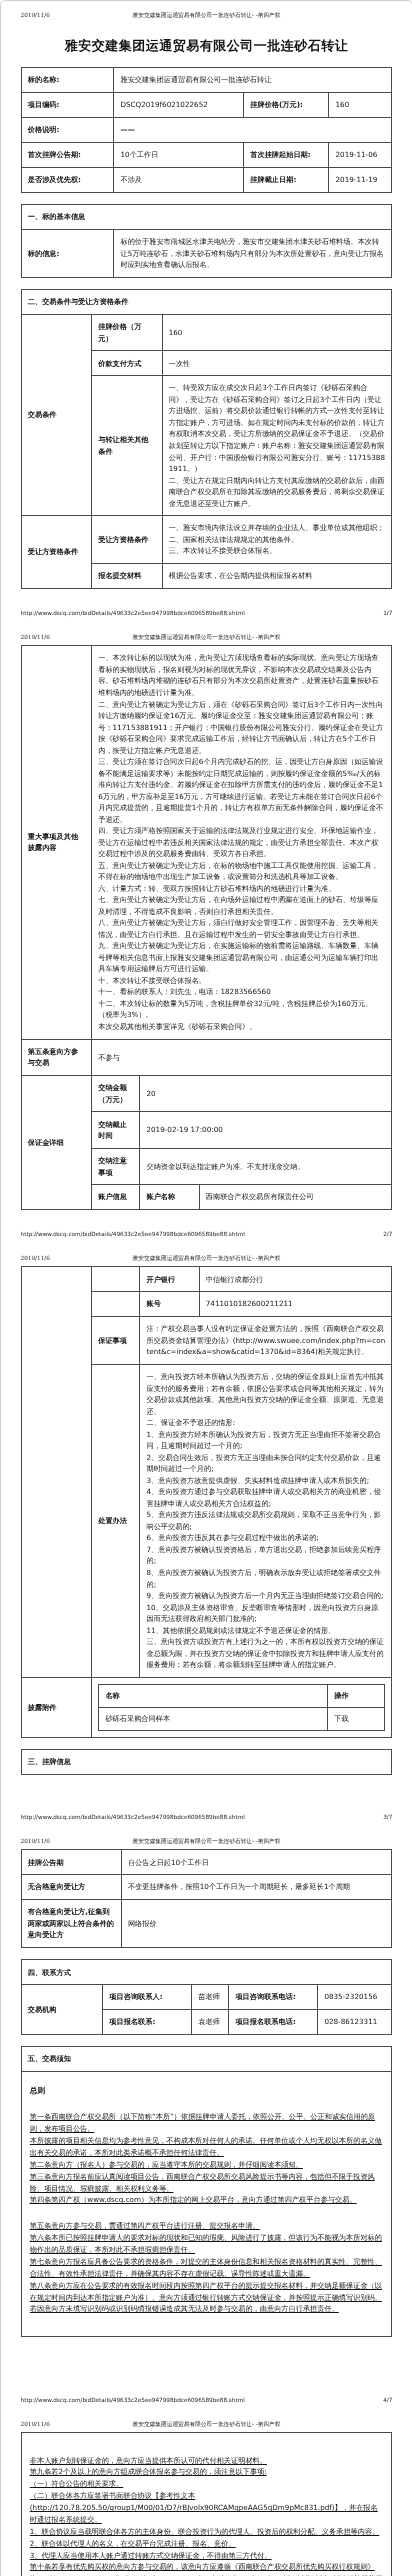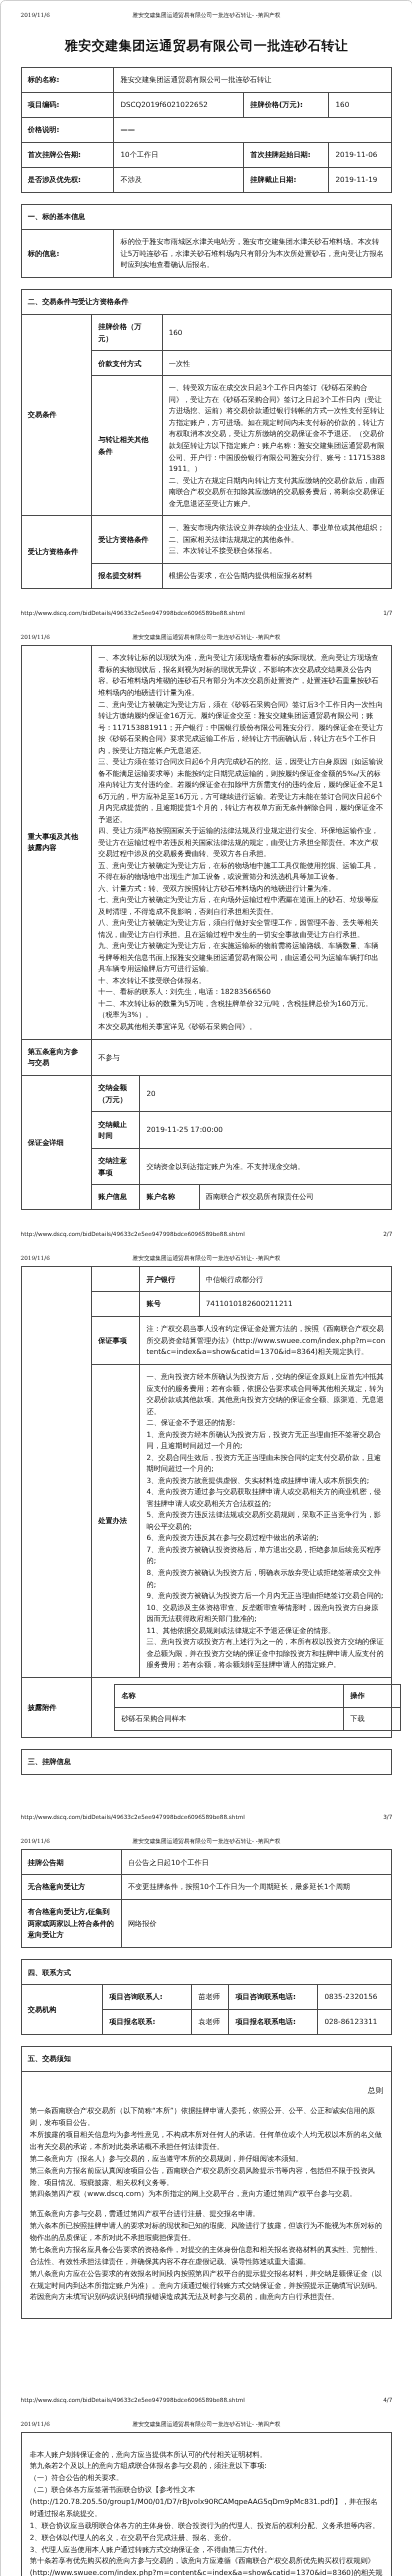--- a/index.html
+++ b/index.html
@@ -11,25 +11,25 @@
   .ph-title{flex:1;text-align:center;}
   .ph-spacer{width:62px;}
   .page-footer{margin-top:auto;display:flex;justify-content:space-between;font-size:5.7px;color:#222;padding-top:9.3px;}
   h1.main-title{font-size:13px;font-weight:bold;text-align:center;margin:13.4px 0 12.4px 0;letter-spacing:0.5px;}
   table.tbl{width:100%;border-collapse:collapse;table-layout:fixed;margin-bottom:11.3px;}
   table.tbl td{border:0.5px solid #4a4a4a;padding:6.2px 6.2px;font-size:7.2px;line-height:1.6;vertical-align:middle;word-break:break-all;}
   td.lbl{font-weight:bold;}
   td.sechead{font-weight:bold;font-size:6.7px;padding:5.2px 6.2px;}
   td.pre{white-space:pre-wrap;}
   td.dash{font-weight:bold;}
-  table.inner{width:100%;border-collapse:collapse;table-layout:fixed;margin-left:16px;}
+  table.inner{width:100%;border-collapse:collapse;table-layout:fixed;}
   table.inner td{border:0.5px solid #4a4a4a;padding:5.2px 6.2px;font-size:7.2px;}
   .box{border:0.5px solid #4a4a4a;padding:7.2px 8.2px;font-size:7.2px;line-height:1.65;margin-bottom:11.3px;}
-  .box .chead{text-align:right;font-weight:normal;font-size:7.7px;margin:5.2px 0;}
-  .box .para{white-space:pre-wrap;margin:8px 0;}
+  .box .chead{text-align:left;font-weight:bold;font-size:7.7px;margin:5.2px 0;}
+  .box .para{white-space:pre-wrap;margin:14px 0;text-decoration:underline;}
   .noborder-top{border-top:none;}
 </style>
 </head>
 <body>
 
 <div class="doc">
 
   <div class="page">
     <div class="page-header">
       <span class="ph-date">2019/11/6</span>
@@ -171,21 +171,21 @@
         <td class="lbl">第五条意向方参与交易</td>
         <td colspan="3">不参与</td>
       </tr>
       <tr>
         <td rowspan="4" class="lbl">保证金详细</td>
         <td class="lbl">交纳金额（万元）</td>
         <td colspan="2">20</td>
       </tr>
       <tr>
         <td class="lbl">交纳截止时间</td>
-        <td colspan="2">2019-11-25 17:00:00</td>
+        <td colspan="2">2019-02-19 17:00:00</td>
       </tr>
       <tr>
         <td class="lbl">交纳注意事项</td>
         <td colspan="2">交纳资金以到达指定账户为准。不支持现金交纳。</td>
       </tr>
       <tr>
         <td class="lbl">账户信息</td>
         <td class="lbl">账户名称</td>
         <td>西南联合产权交易所有限责任公司</td>
       </tr>

